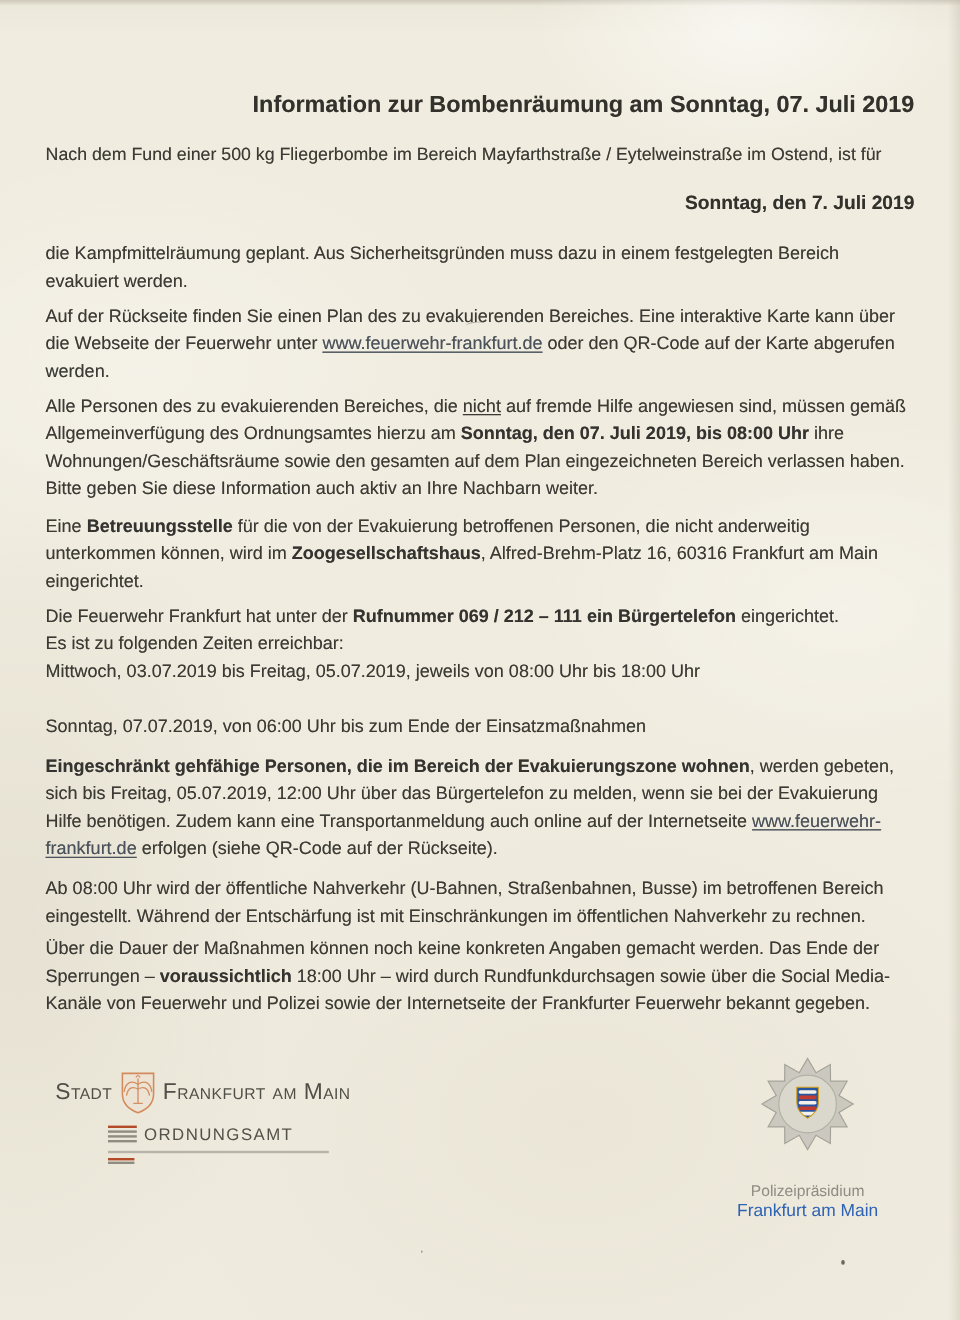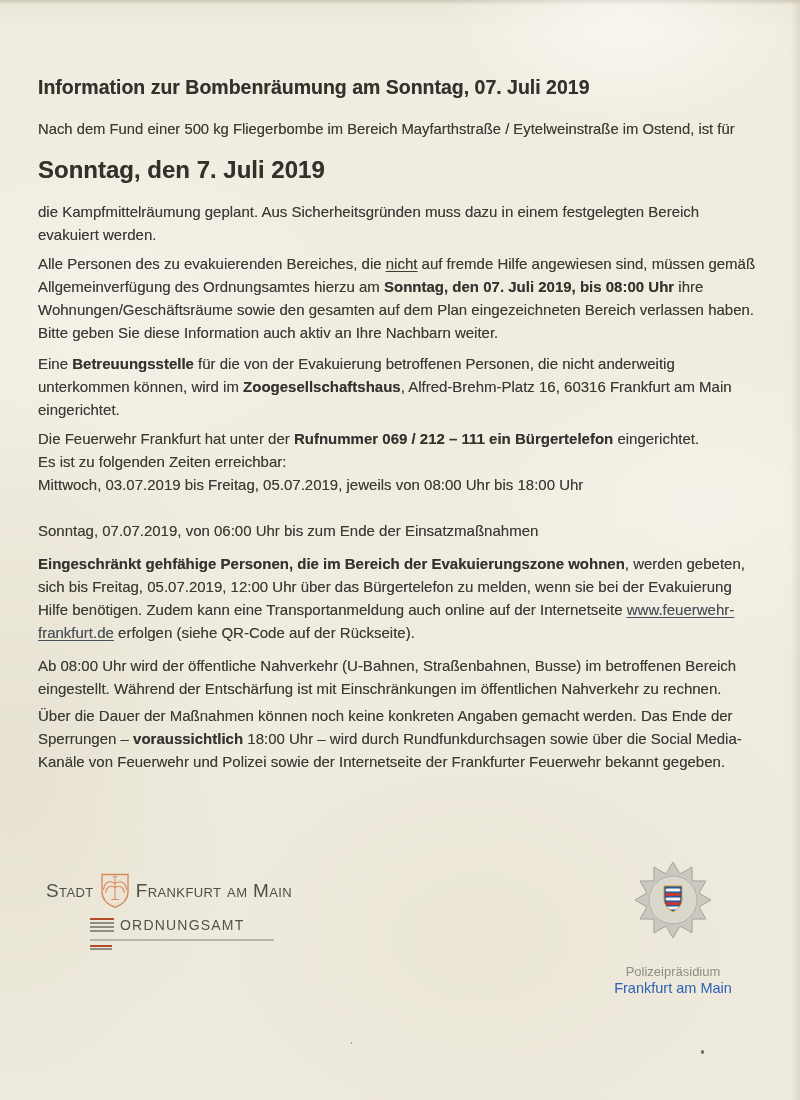--- a/index.html
+++ b/index.html
@@ -19,41 +19,41 @@
       linear-gradient(180deg, #cdc8b8 0px, #ece8da 5px, #f0ecdf 30px, #efebde 100%);
   }
   .sheet:after { 
     content:""; position:absolute; right:0; top:0; width:10px; height:100%;
     background:linear-gradient(270deg, rgba(190,184,166,.35), transparent); pointer-events:none;
   }
   .content {
     position:absolute; left:38px; top:0; width:724px;
     text-shadow:0 0 .5px rgba(59,58,52,.55);
   }
-  h1 { margin:74px 0 0; font-size:19.5px; line-height:27px; text-align:left; color:#32312c; font-weight:700; }
-  h2 { margin:15px 0 0; font-size:24px; line-height:28px; text-align:left; color:#32312c; font-weight:700; }
+  h1 { margin:74px 0 0; font-size:19.5px; line-height:27px; text-align:right; color:#32312c; font-weight:700; }
+  h2 { margin:15px 0 0; font-size:16px; line-height:28px; text-align:right; color:#32312c; font-weight:700; }
   p  { margin:7px 0 0; font-size:15px; line-height:23px; }
   b  { font-weight:700; color:#343330; }
   .intro { margin-top:17px; white-space:nowrap; font-size:14.8px; }
   .m16 { margin-top:16px; }
   .m6  { margin-top:6px; }
   .m8  { margin-top:8px; }
   .m10 { margin-top:10px; }
   .m4  { margin-top:4px; }
   .link { color:#4a525c; text-decoration:underline; text-underline-offset:2px; }
   .ul   { text-decoration:underline; text-underline-offset:2px; }
 
   
   .squiggle { position:absolute; left:388px; top:268px; width:16px; height:5px;
     border-top:1.6px solid #a29e90; border-radius:60% 40% 50% 50%; transform:rotate(-4deg); opacity:.8; }
   .speck { position:absolute; left:701px; top:1050px; width:3px; height:4px; background:#6b695c; border-radius:50%;
     box-shadow:-351px -9px 0 -1px #85836f, -291px 14px 0 -1.5px #908e7a, -672px -1032px 0 -1.5px #7a7868; }
 
   
-  .footer { position:absolute; left:0; top:856px; width:800px; height:150px; }
+  .footer { position:absolute; left:0; top:876px; width:800px; height:150px; }
 
   
   .city { position:absolute; left:46px; top:16px; width:260px; }
   .city-row1 { display:flex; align-items:center; gap:4px; }
   .city-name { font-variant:small-caps; font-size:19px; letter-spacing:.4px; color:#504f47; white-space:nowrap; }
   .city-row2 { display:flex; align-items:center; gap:6px; margin:7px 0 0 44px; }
   .stripes { display:flex; flex-direction:column; gap:2px; width:24px; }
   .stripes i { display:block; height:2px; background:#8f8d82; }
   .stripes i.red { background:#b34a28; }
   .city-dept { font-size:14px; letter-spacing:1.2px; text-transform:uppercase; color:#53524a; }
@@ -80,20 +80,21 @@
   <div class="content">
 
     <h1>Information zur Bombenräumung am Sonntag, 07. Juli 2019</h1>
 
     <p class="intro">Nach dem Fund einer 500 kg Fliegerbombe im Bereich Mayfarthstraße / Eytelweinstraße im Ostend, ist für</p>
 
     <h2>Sonntag, den 7. Juli 2019</h2>
 
     <p class="m16">die Kampfmittelräumung geplant. Aus Sicherheitsgründen muss dazu in einem festgelegten Bereich evakuiert werden.</p>
 
+    <p class="m6"><span>Auf der Rückseite finden Sie einen Plan des zu evakuierenden Bereiches. Eine interaktive Karte kann über die Webseite der Feuerwehr unter </span><span class="link">www.feuerwehr-frankfurt.de</span><span> oder den QR-Code auf der Karte abgerufen werden.</span></p>
 
     <p class="m6"><span>Alle Personen des zu evakuierenden Bereiches, die </span><span class="ul">nicht</span><span> auf fremde Hilfe angewiesen sind, müssen gemäß Allgemeinverfügung des Ordnungsamtes hierzu am </span><b>Sonntag, den 07. Juli 2019, bis 08:00 Uhr</b><span> ihre Wohnungen/Geschäftsräume sowie den gesamten auf dem Plan eingezeichneten Bereich verlassen haben. Bitte geben Sie diese Information auch aktiv an Ihre Nachbarn weiter.</span></p>
 
     <p class="m8"><span>Eine </span><b>Betreuungsstelle</b><span> für die von der Evakuierung betroffenen Personen, die nicht anderweitig unterkommen können, wird im </span><b>Zoogesellschaftshaus</b><span>, Alfred-Brehm-Platz 16, 60316 Frankfurt am Main eingerichtet.</span></p>
 
     <p class="m6"><span>Die Feuerwehr Frankfurt hat unter der </span><b>Rufnummer 069 / 212 – 111 ein Bürgertelefon</b><span> eingerichtet.</span><br>
       <span>Es ist zu folgenden Zeiten erreichbar:</span><br>
       <span>Mittwoch, 03.07.2019 bis Freitag, 05.07.2019, jeweils von 08:00 Uhr bis 18:00 Uhr</span><br>
       <br>
       <span>Sonntag, 07.07.2019, von 06:00 Uhr bis zum Ende der Einsatzmaßnahmen</span></p>

